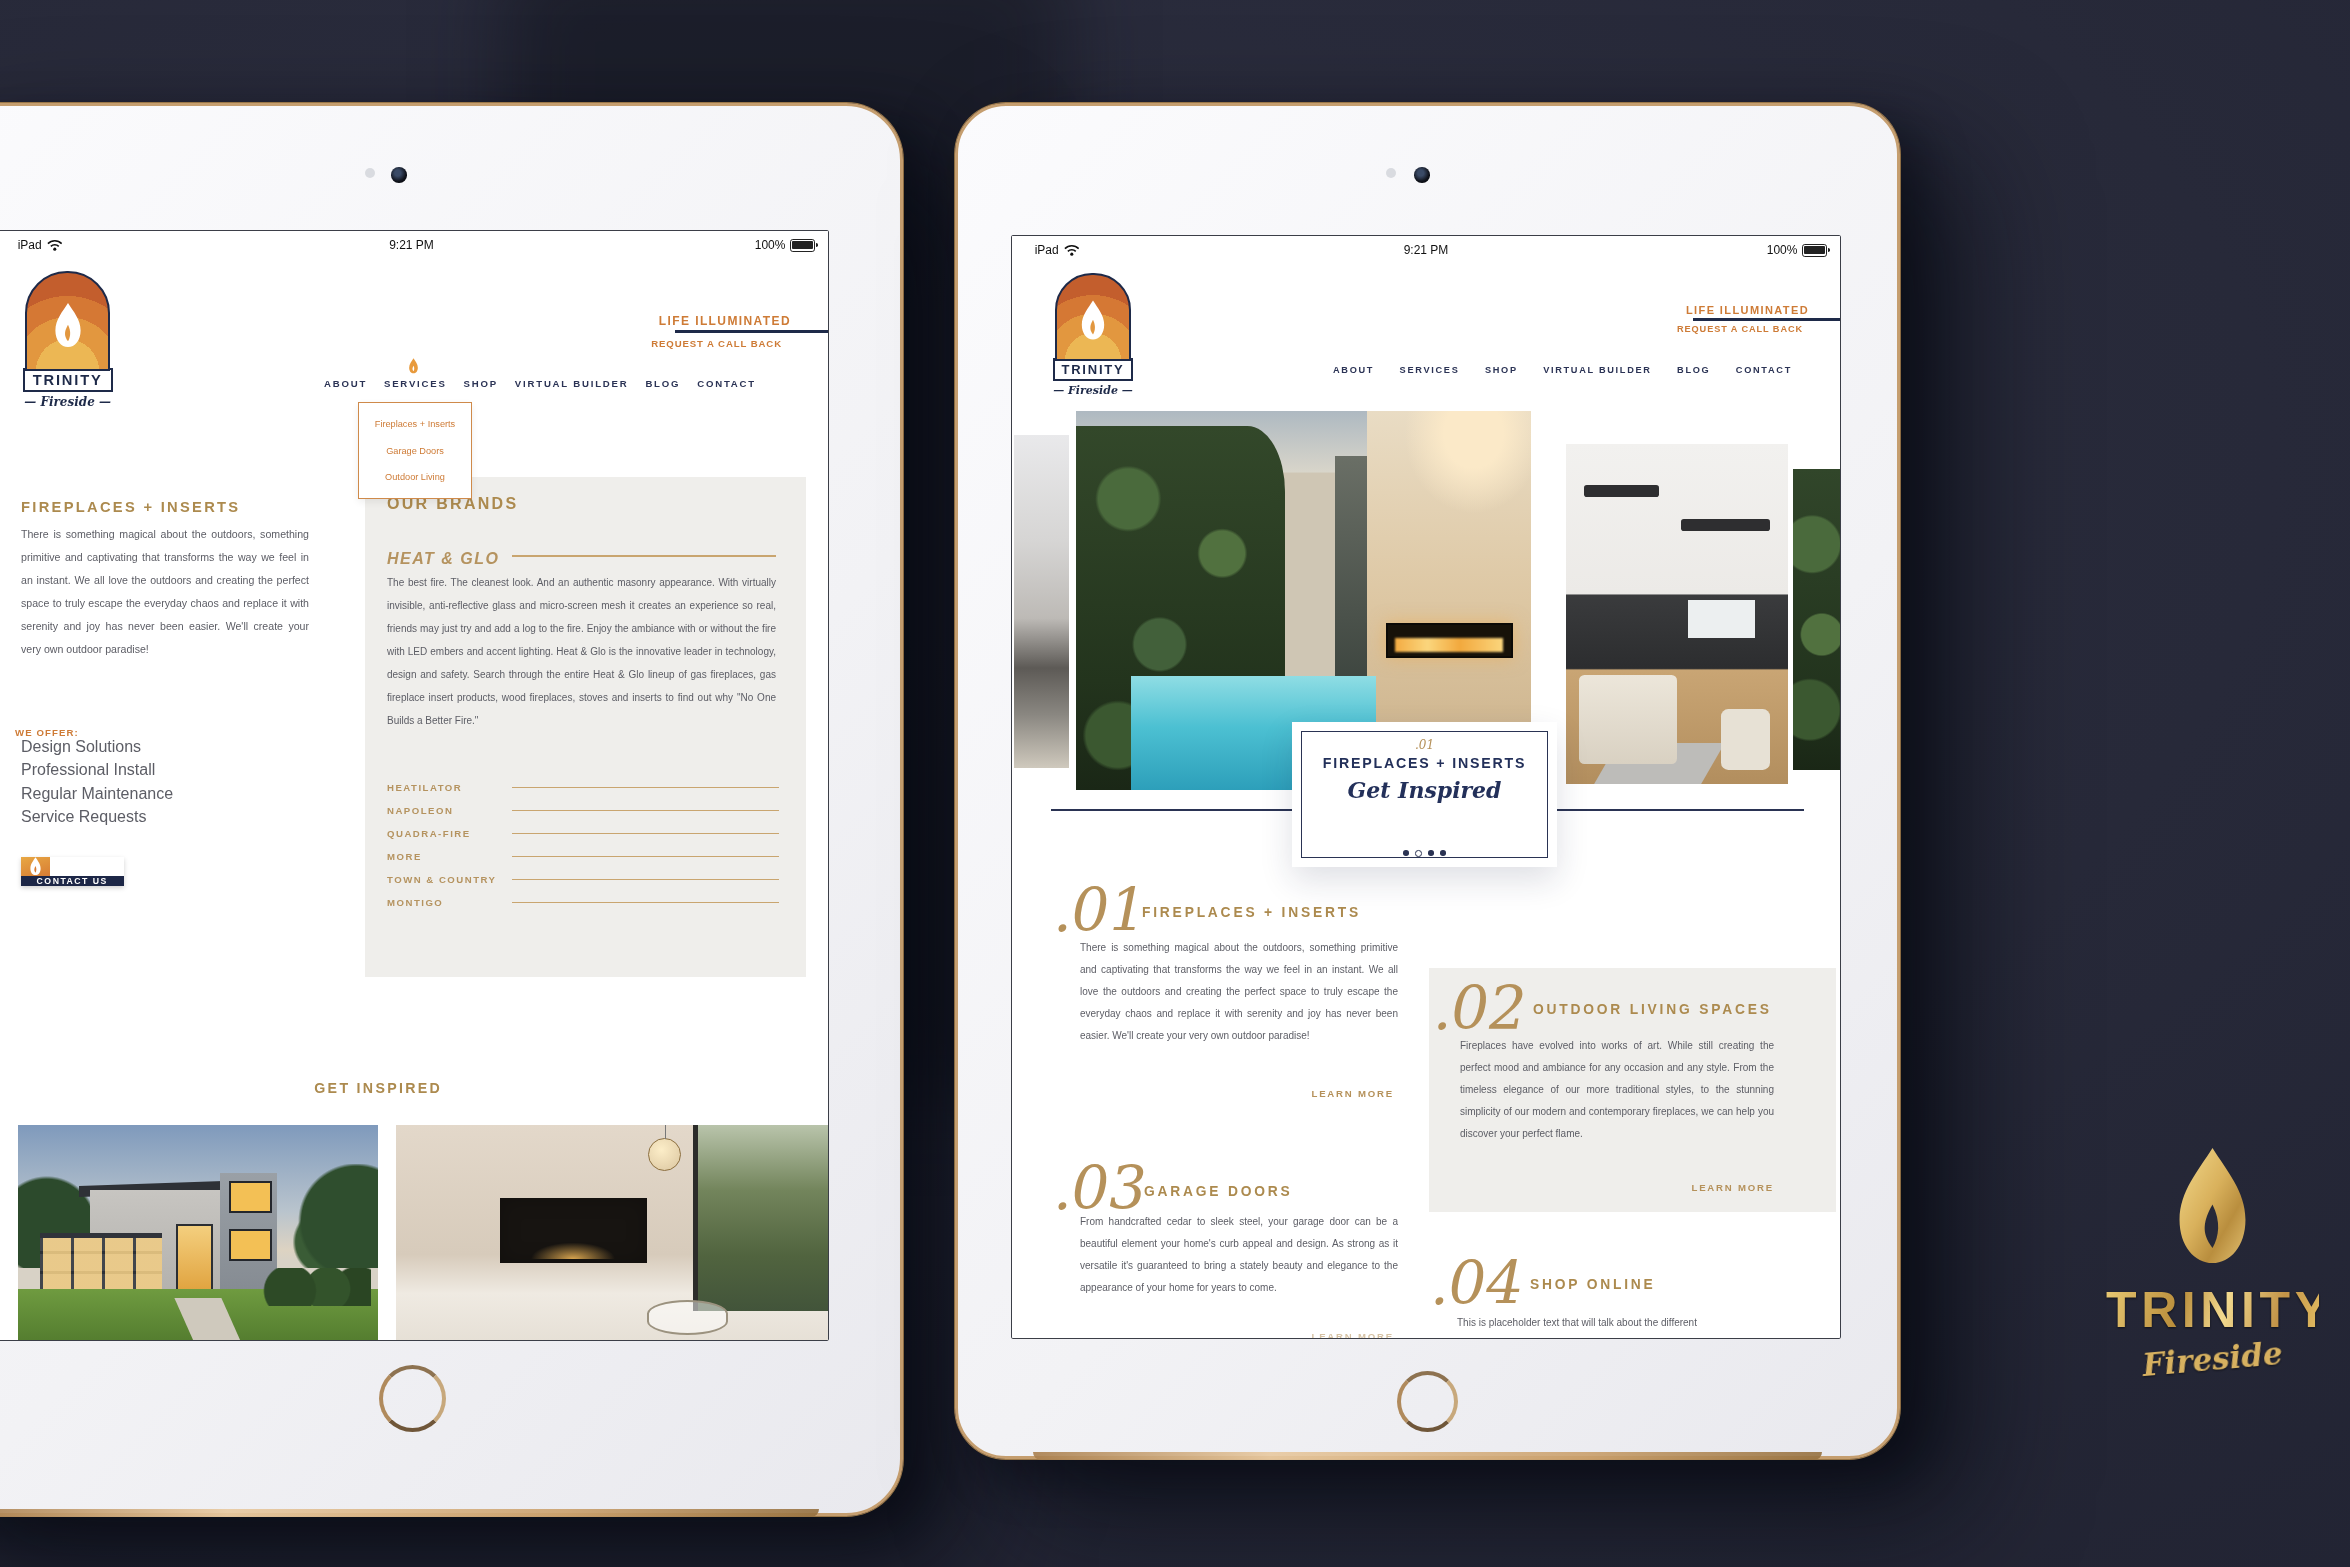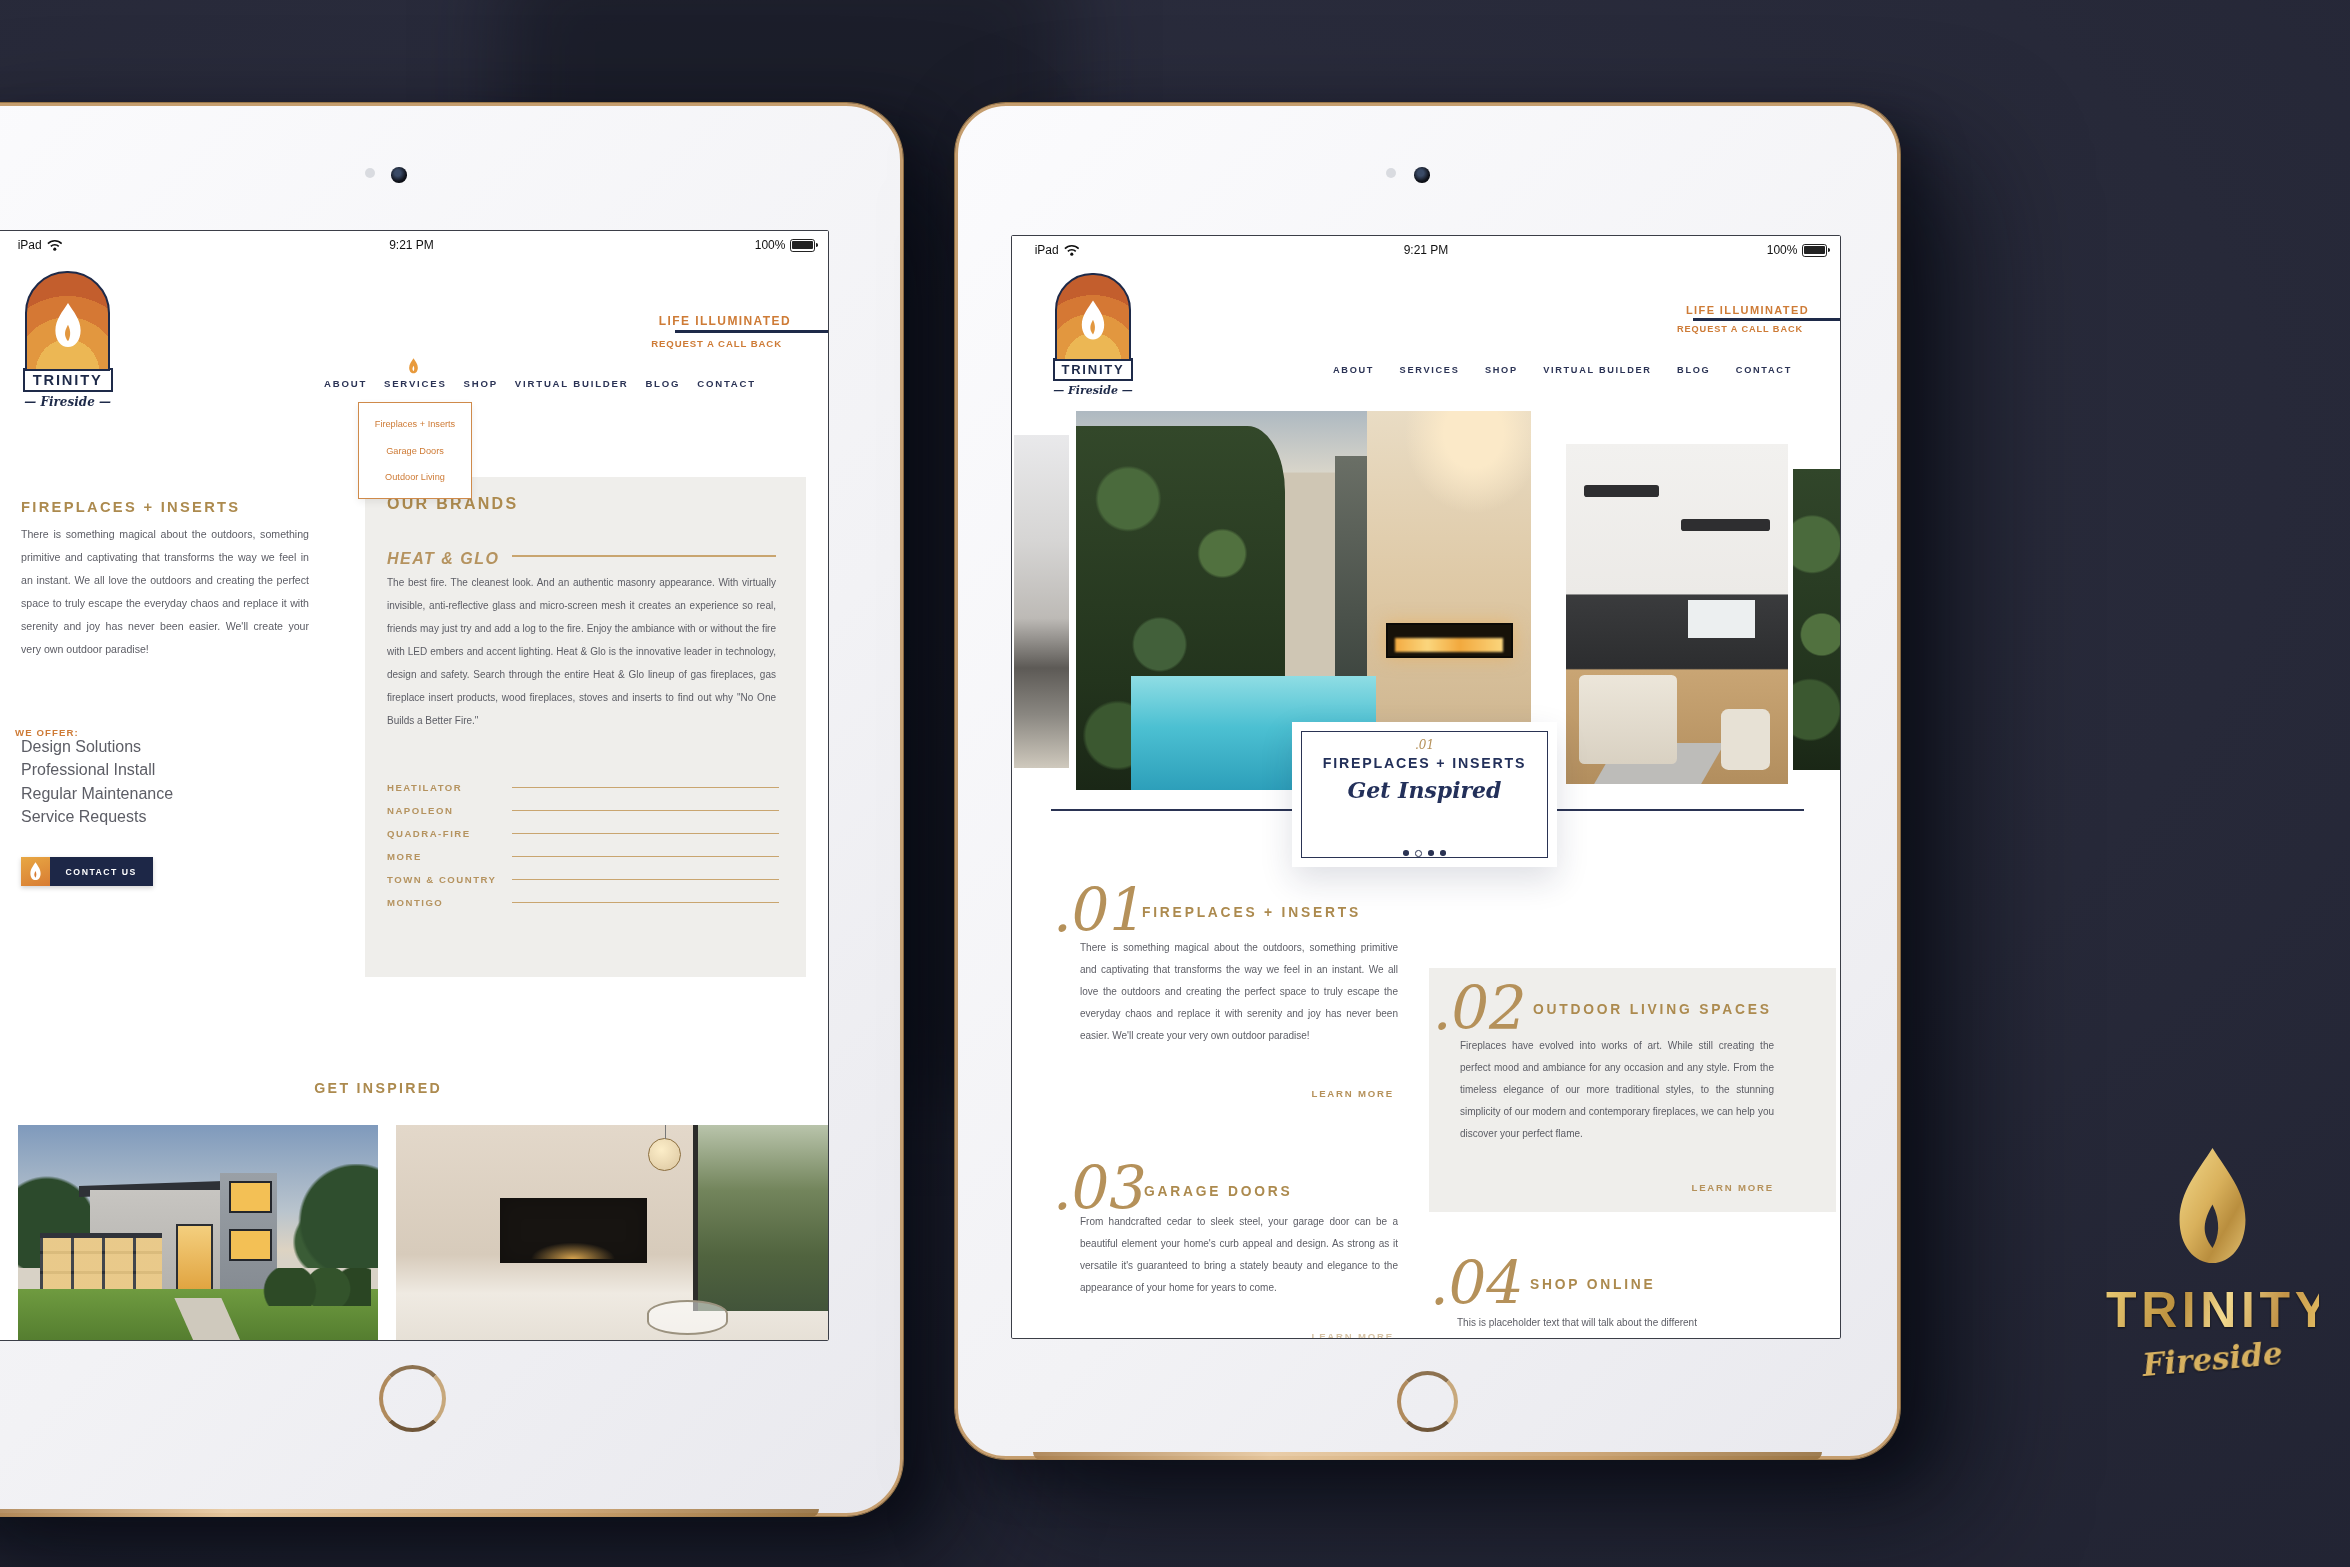--- a/index.html
+++ b/index.html
@@ -243,21 +243,21 @@
 
       <div class="gold-h" style="position:absolute;left:26px;top:268px;font-size:14.7px;">FIREPLACES + INSERTS</div>
       <div class="para" style="position:absolute;left:26px;top:292px;width:288px;font-size:10.6px;line-height:23px;">There is something magical about the outdoors, something primitive and captivating that transforms the way we feel in an instant. We all love the outdoors and creating the perfect space to truly escape the everyday chaos and replace it with serenity and joy has never been easier. We'll create your very own outdoor paradise!</div>
       <div style="position:absolute;left:20px;top:496px;color:#ce7b36;font-size:9.6px;font-weight:bold;letter-spacing:1.1px;">WE OFFER:</div>
       <div style="position:absolute;left:26px;top:504px;color:#5c5d65;font-size:16px;line-height:23.4px;">
         <div>Design Solutions</div>
         <div>Professional Install</div>
         <div>Regular Maintenance</div>
         <div>Service Requests</div>
       </div>
-      <div class="contact-btn" style="left:26px;top:626px;">
+      <div class="contact-btn" style="left:26px;top:626px;flex-direction:column;">
         <span class="cb-flame">
           <svg width="13" height="18.4" viewBox="0 0 86 126">
             <path d="M43 2 C28 26 8 48 8 78 C8 106 24 124 43 124 C62 124 78 106 78 78 C78 48 58 26 43 2 Z" fill="#ffffff"></path>
             <path d="M43 62 C34 78 30 92 43 108 C50 96 52 80 43 62 Z" fill="#d87c33"></path>
           </svg>
         </span>
         <span class="cb-label">CONTACT US</span>
       </div>
 
       <div class="gold-h" style="position:absolute;left:275px;top:849px;width:172px;text-align:right;font-size:14.2px;">GET INSPIRED</div>

